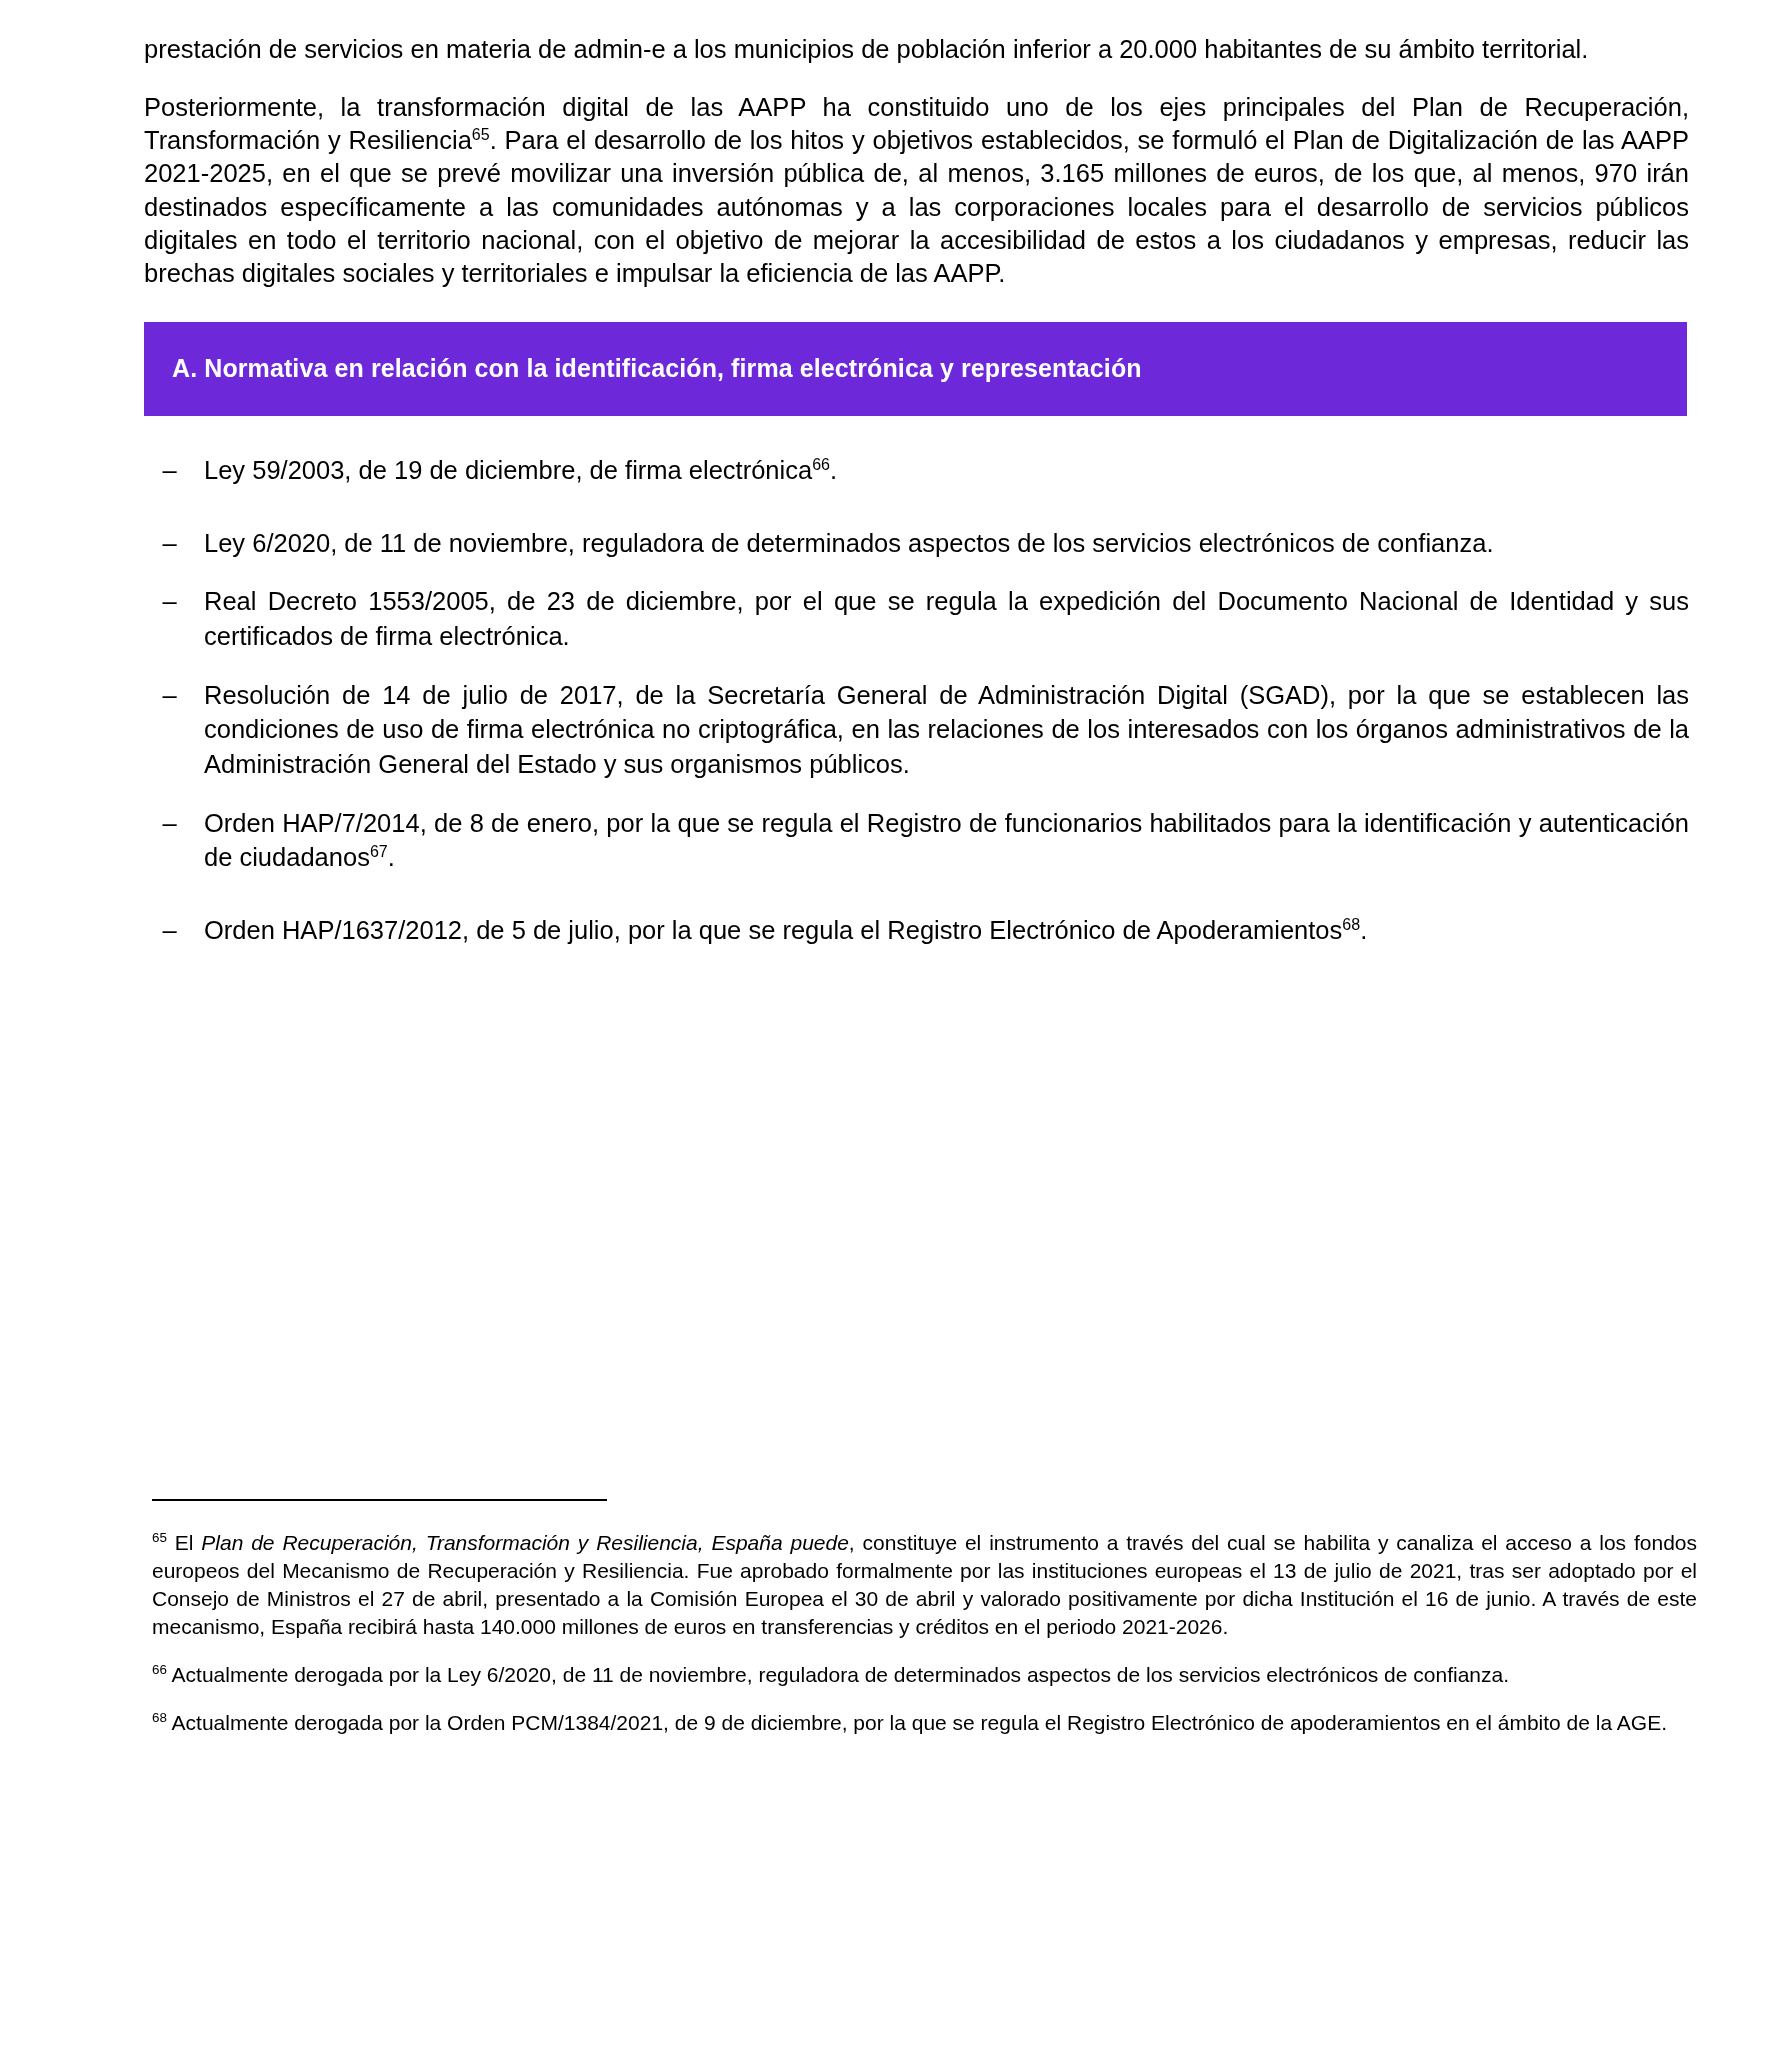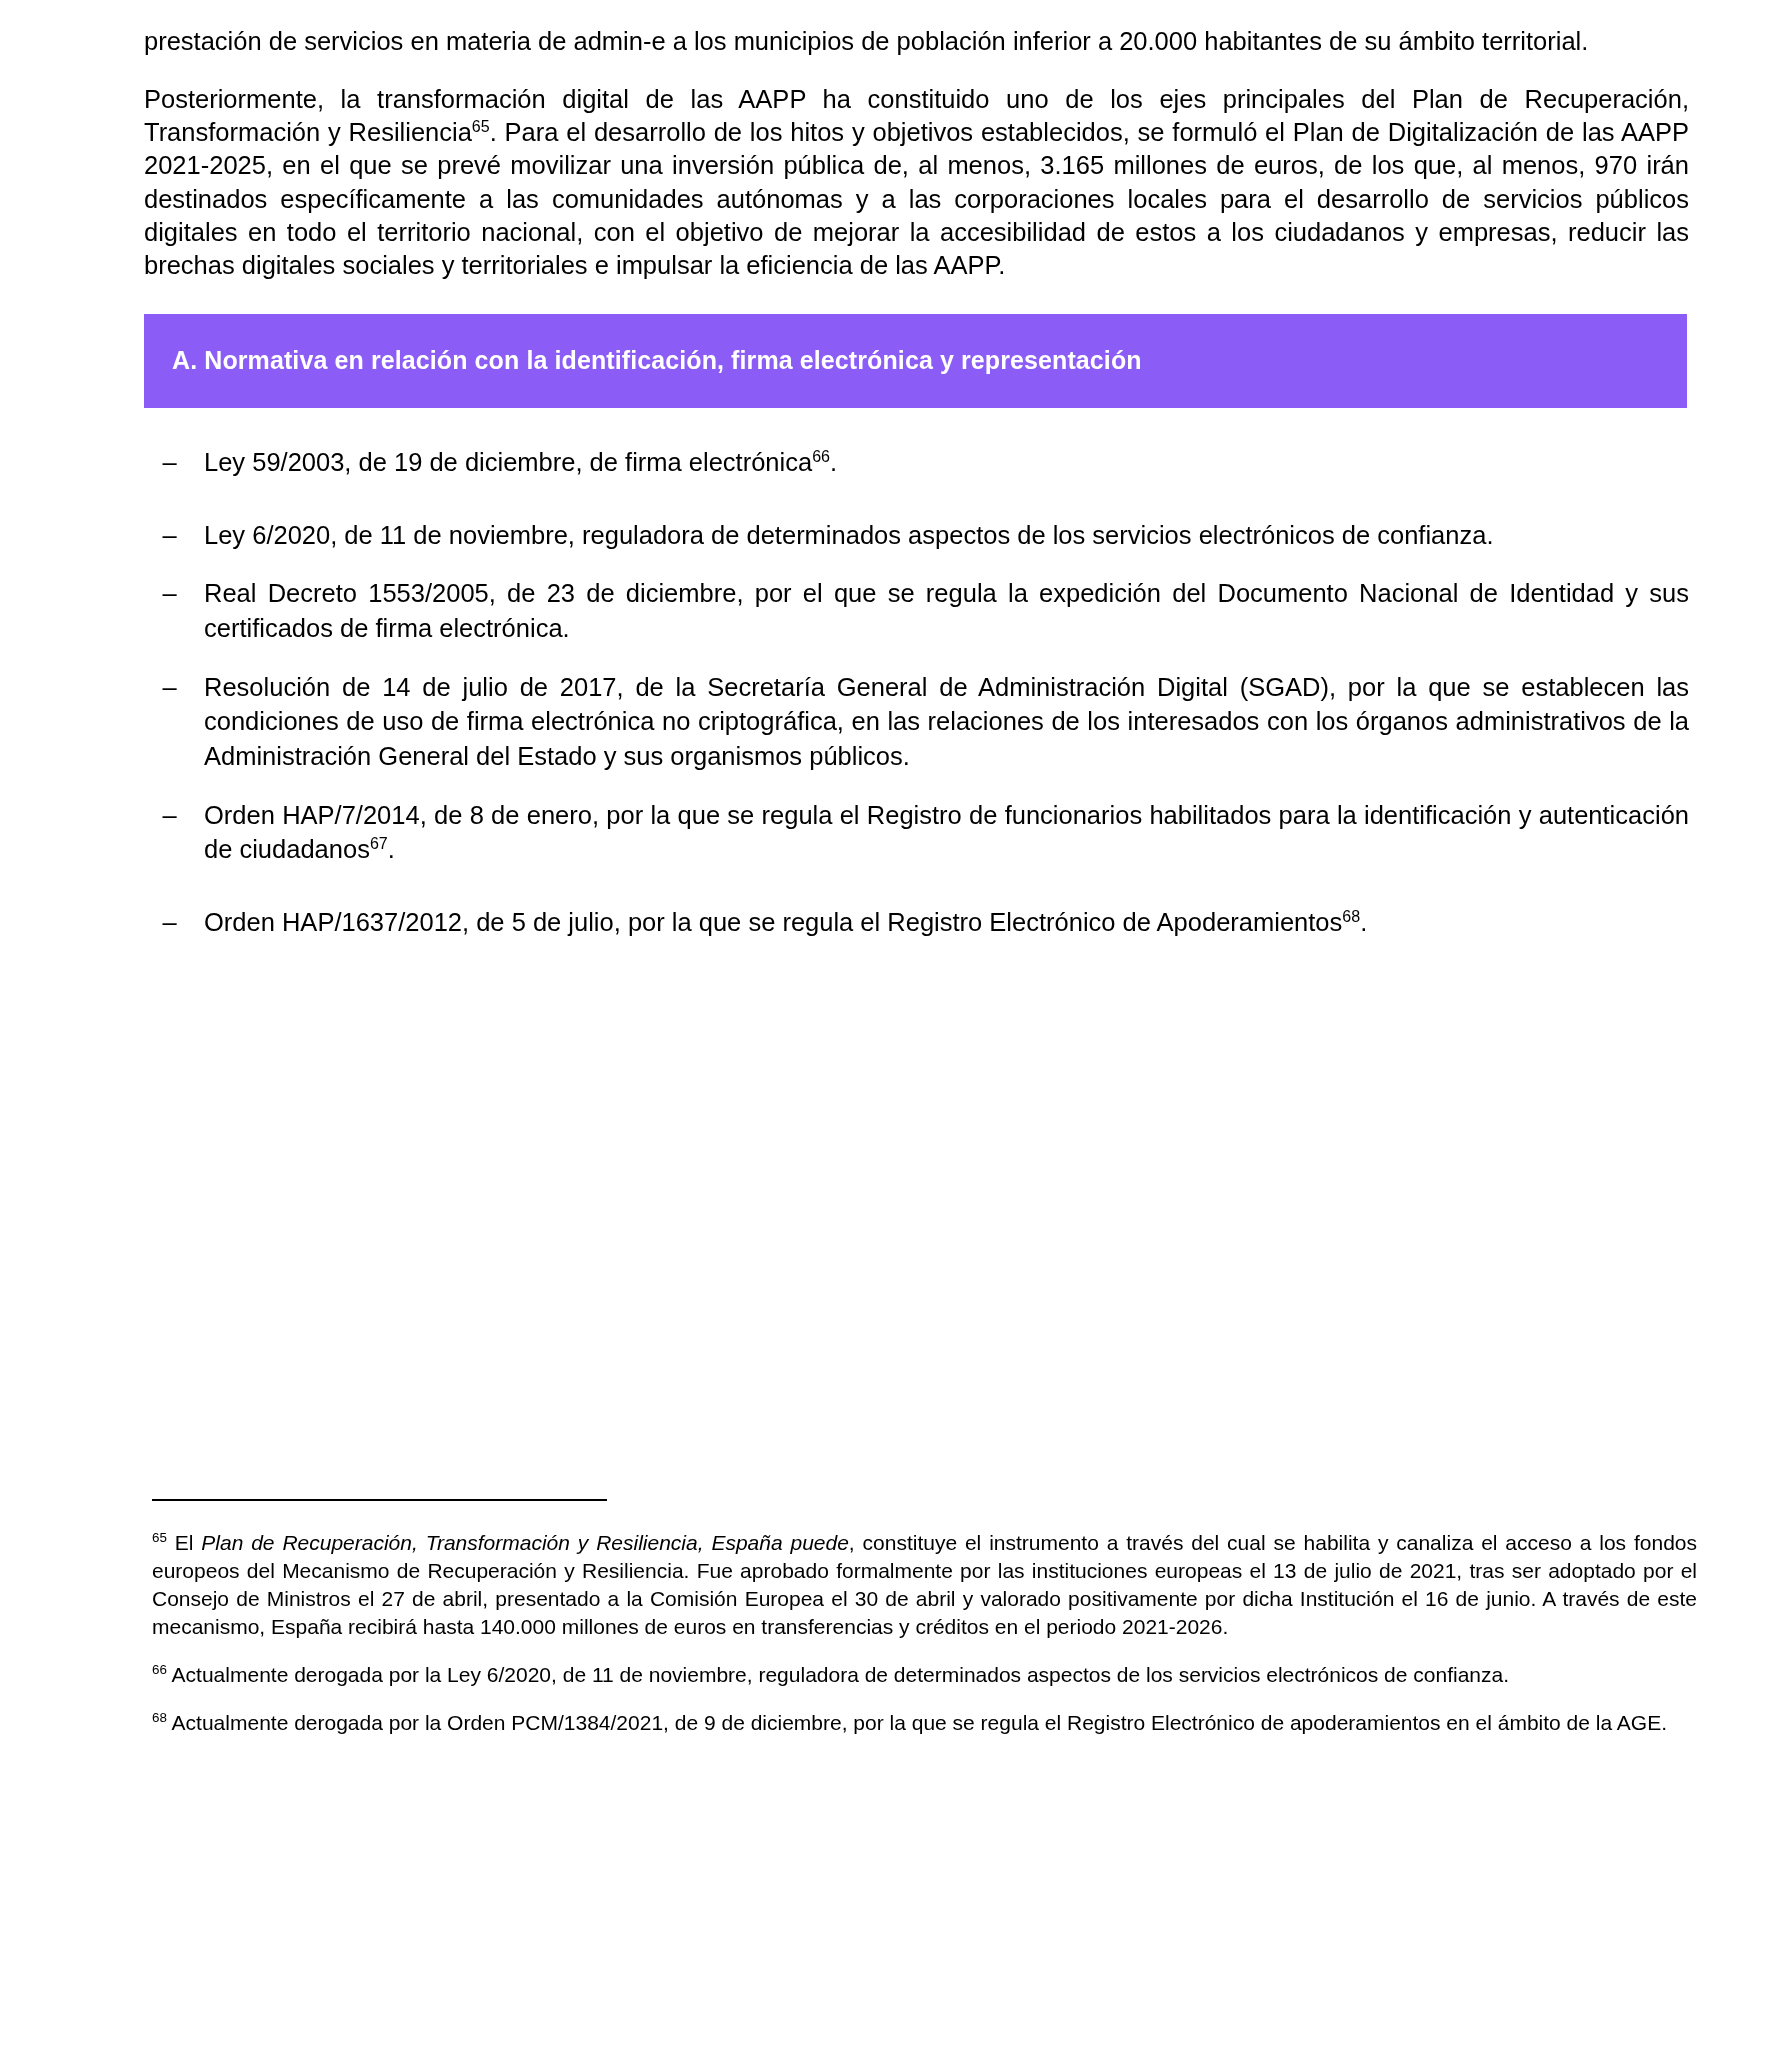--- a/index.html
+++ b/index.html
@@ -22,38 +22,38 @@
     padding: 0;
     overflow: hidden;
   }
   .content {
     position: absolute;
     left: 144px;
     top: 25px;
     width: 1545px;
   }
   p.body-para {
-    margin: 0 0 25px 0;
+    margin: 8px 0 25px 0;
     font-size: 25.5px;
     line-height: 1.30;
     text-align: justify;
     text-justify: inter-word;
     hyphens: none;
   }
   sup {
     font-size: 0.63em;
     vertical-align: super;
     line-height: 0;
   }
   
   .section-banner {
     margin: 32px 0 0 0;
     width: 1543px;
     height: 94px;
-    background: #8b5cf6;
+    background: #6d28d9;
     display: flex;
     align-items: center;
     box-sizing: border-box;
     padding-left: 28px;
   }
   .section-banner .banner-title {
     color: #ffffff;
     font-size: 25px;
     font-weight: bold;
     letter-spacing: 0.1px;

